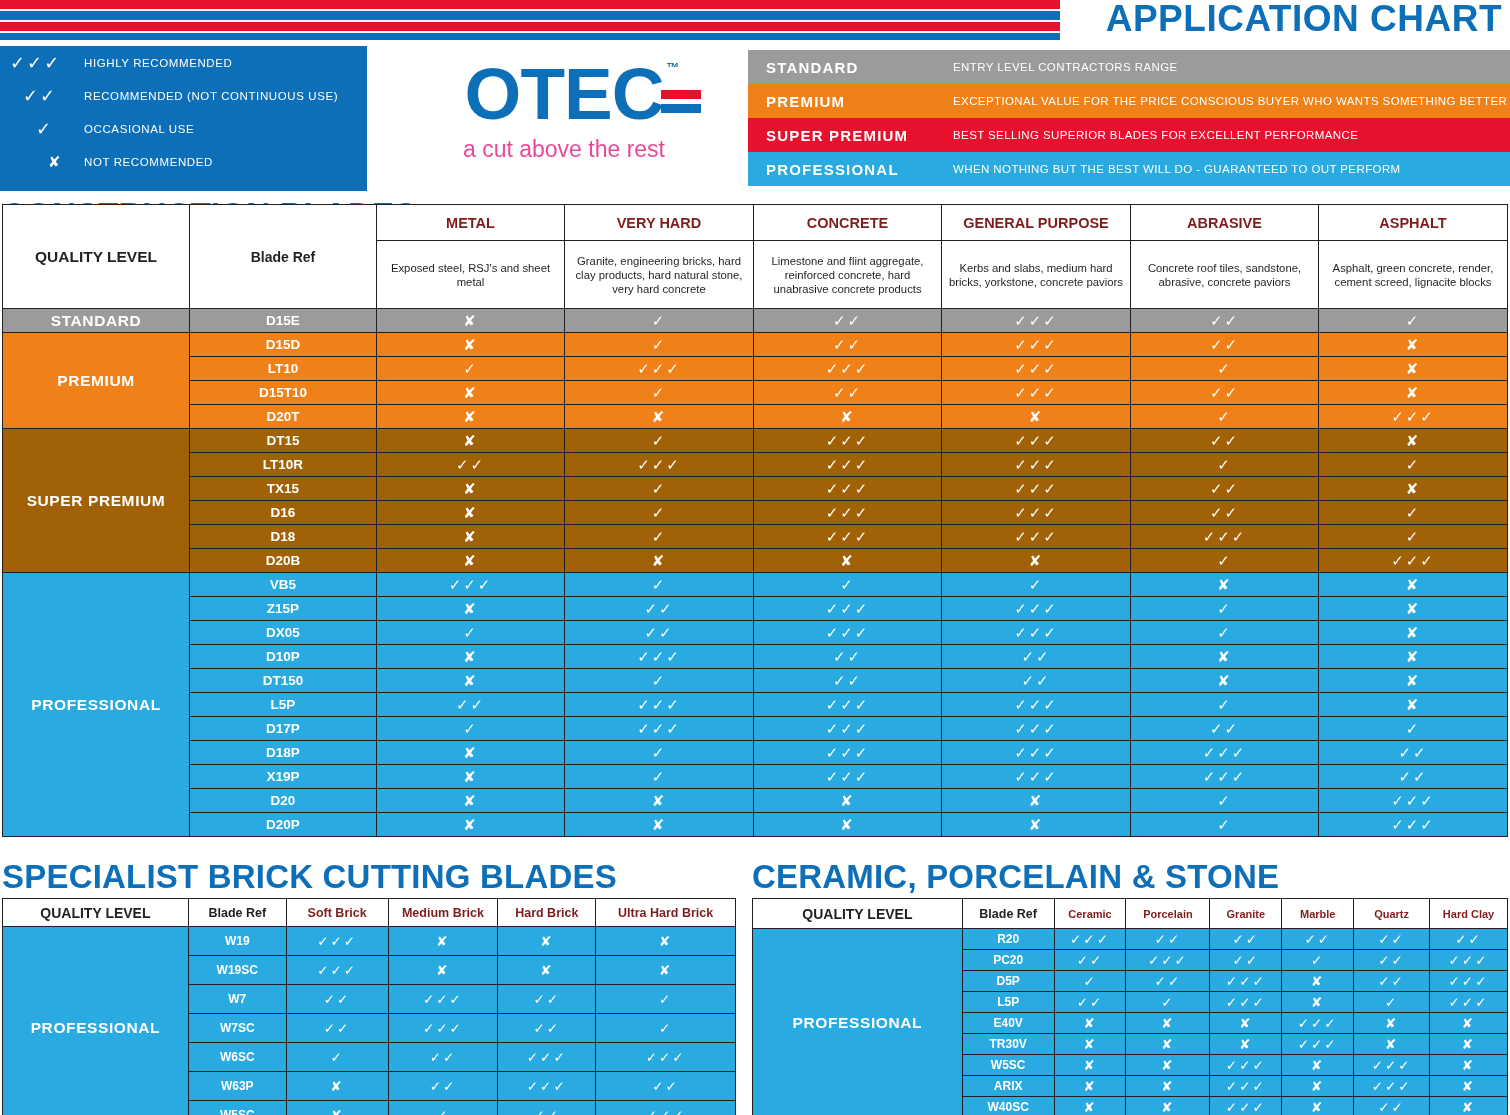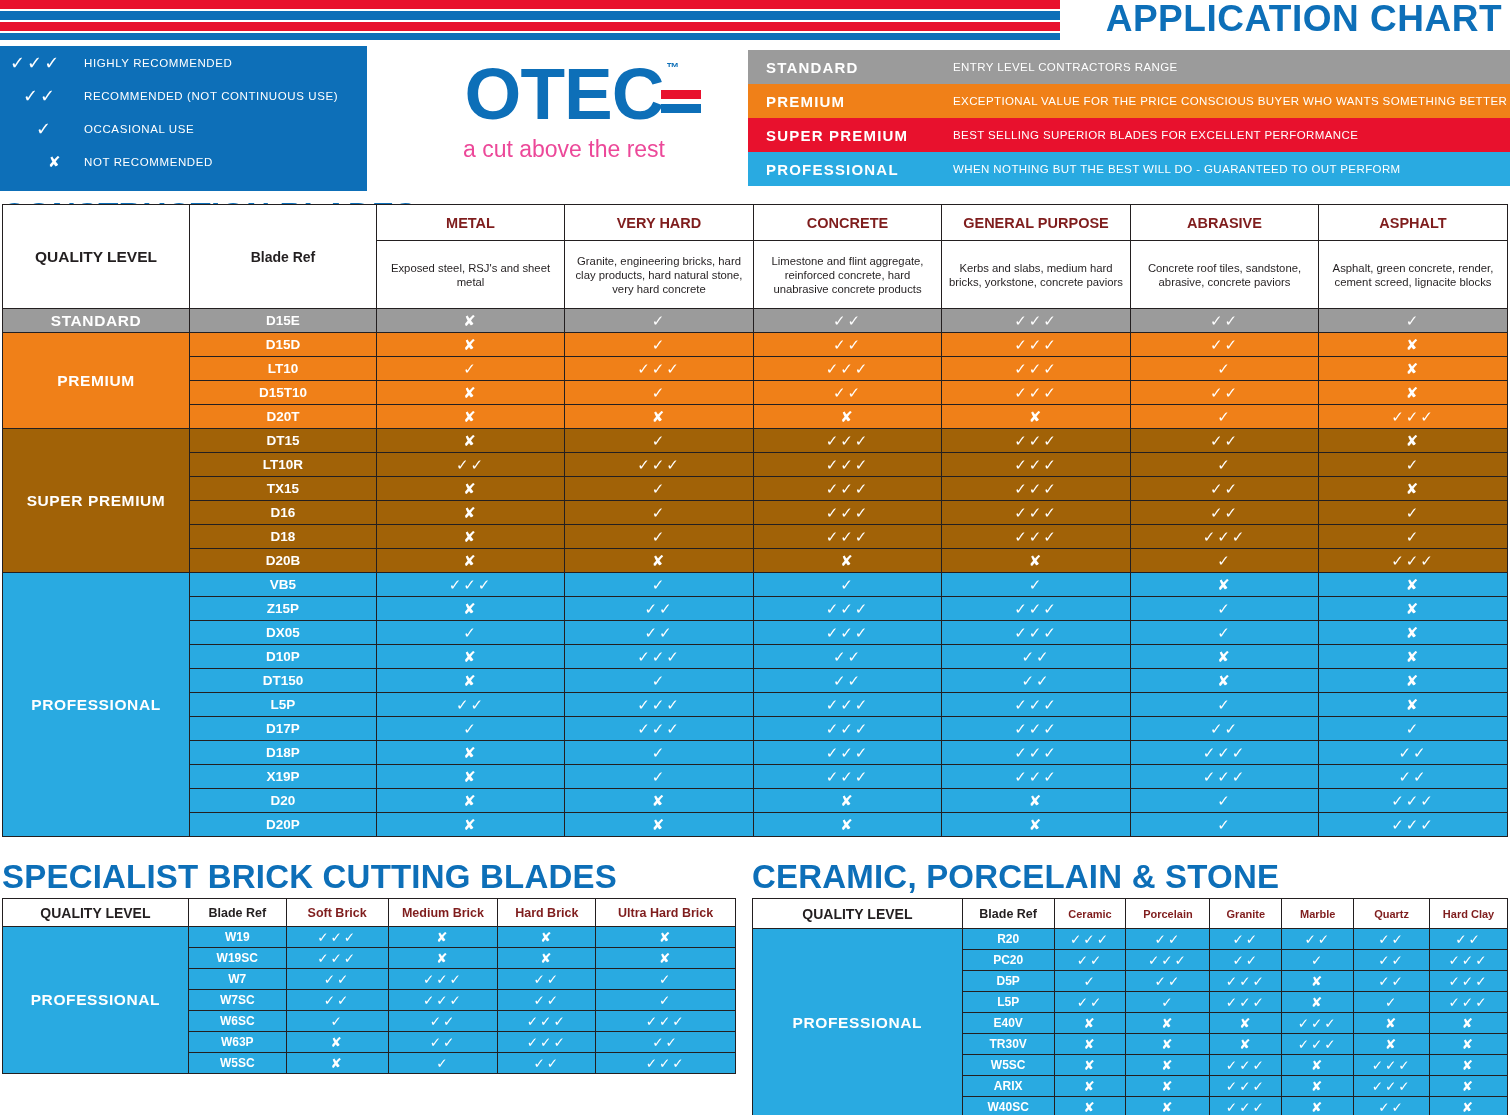--- a/index.html
+++ b/index.html
@@ -76,21 +76,21 @@
   .row-premium td { background:#f08018; }
   .row-super td { background:#a16207; }
   .row-prof td { background:#29aae1; }
   .white-bg { background:#ffffff; }
 
   
   .brick-table { position:absolute; left:2px; top:898px; width:734px; }
   .brick-table td, .brick-table th { border:1px solid #231f20; }
   .brick-table .hdr-cat { font-size:12.5px; height:28px; }
   .brick-table .hdr-quality { font-size:14px; }
-  .brick-table .ref { font-size:12px; height:21px; }
+  .brick-table .ref { font-size:12px; height:29px; }
   .brick-table .mark { font-size:13.5px; height:21px; }
 
   
   .cer-table { position:absolute; left:752px; top:898px; width:756px; }
   .cer-table td, .cer-table th { border:1px solid #231f20; }
   .cer-table .hdr-cat { font-size:11px; height:30px; }
   .cer-table .hdr-quality { font-size:14px; }
   .cer-table .ref { font-size:12px; height:21px; }
   .cer-table .mark { font-size:13.5px; height:21px; }
 </style>

